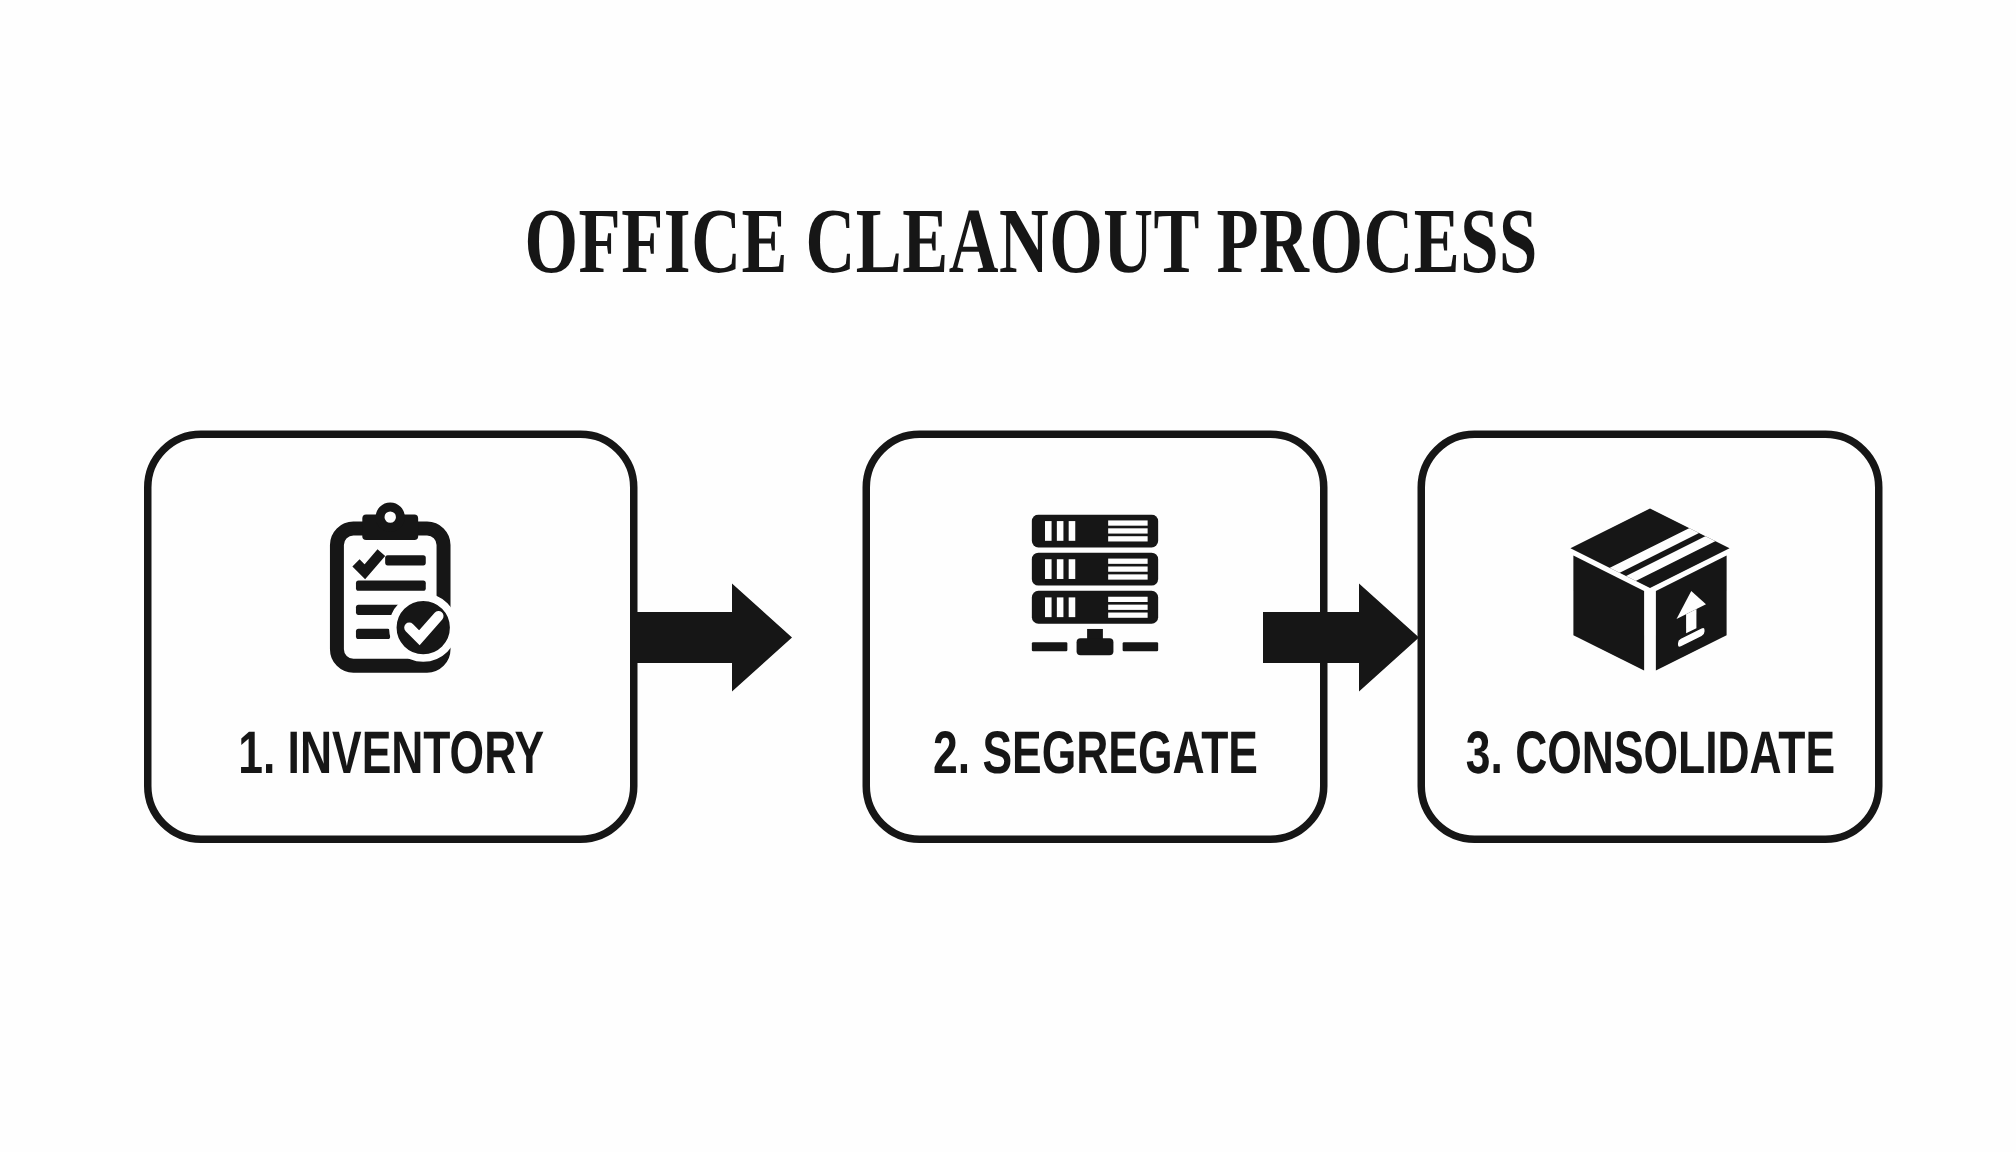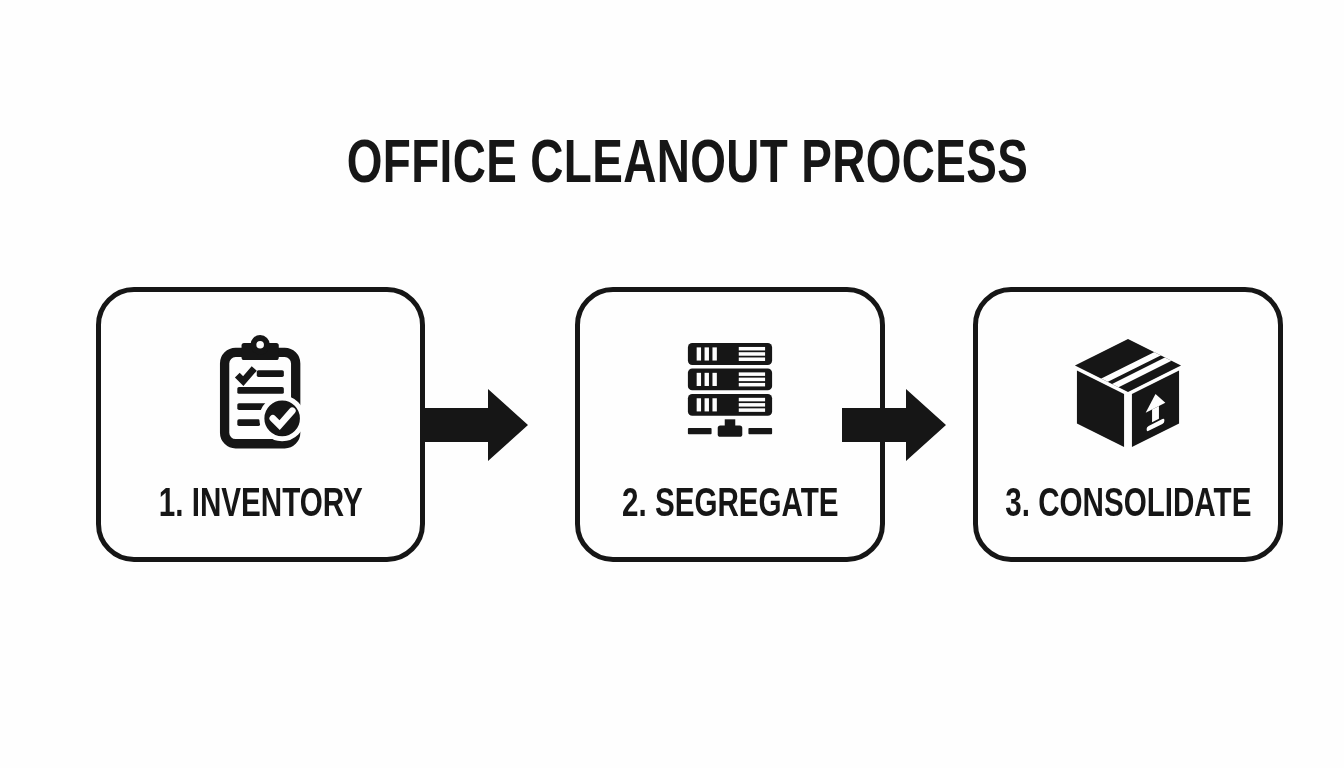--- a/index.html
+++ b/index.html
@@ -16,38 +16,39 @@
     position: absolute;
     left: 30px; right: 0;
     top: 130px;
     text-align: center;
     color: #161616;
     font-size: 62px;
     font-weight: 700;
     line-height: 1;
     letter-spacing: 0.5px;
     white-space: nowrap;
+    font-family: Liberation Serif, serif;
   }
   .condense { display: inline-block; transform: scaleX(0.74); transform-origin: center; }
 
   .step-box {
     position: absolute;
     top: 287px;
     height: 275px;
     box-sizing: border-box;
     background: #fefefe;
     border: 5px solid #161616;
     border-radius: 38px;
     display: flex;
     flex-direction: column;
     align-items: center;
   }
   .step-box.b1 { left: 96px;  width: 329px; }
   .step-box.b2 { left: 535px; width: 310px; margin-left: 40px; }
-  .step-box.b3 { left: 945px; width: 310px; margin-left: 28px; }
+  .step-box.b3 { left: 945px; width: 310px; }
 
   .icon-slot {
     height: 122px;
     margin-top: 42px;
     display: flex;
     align-items: center;
     justify-content: center;
   }
   .step-label {
     margin-top: 26px;

